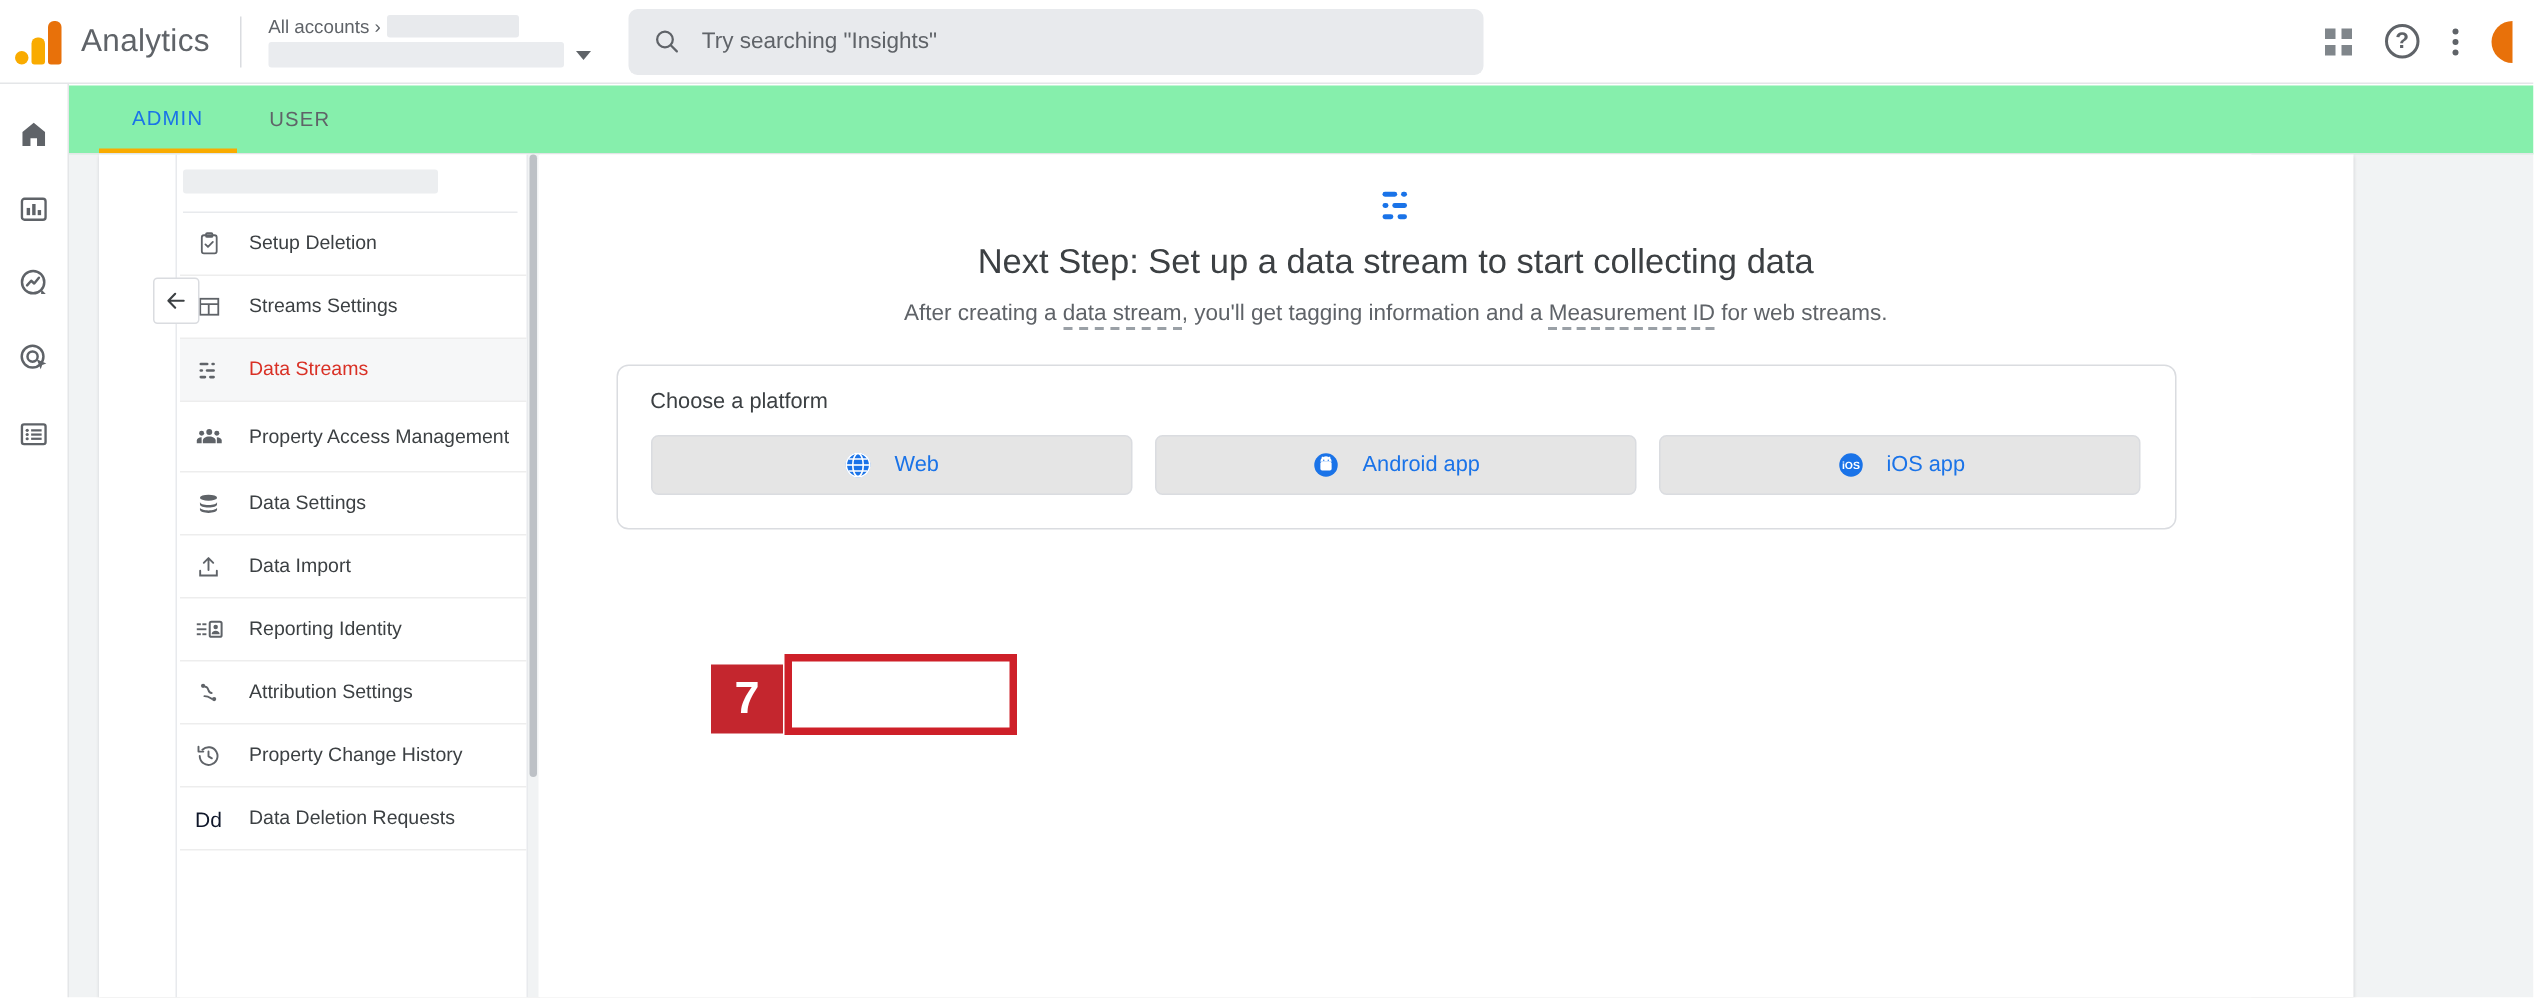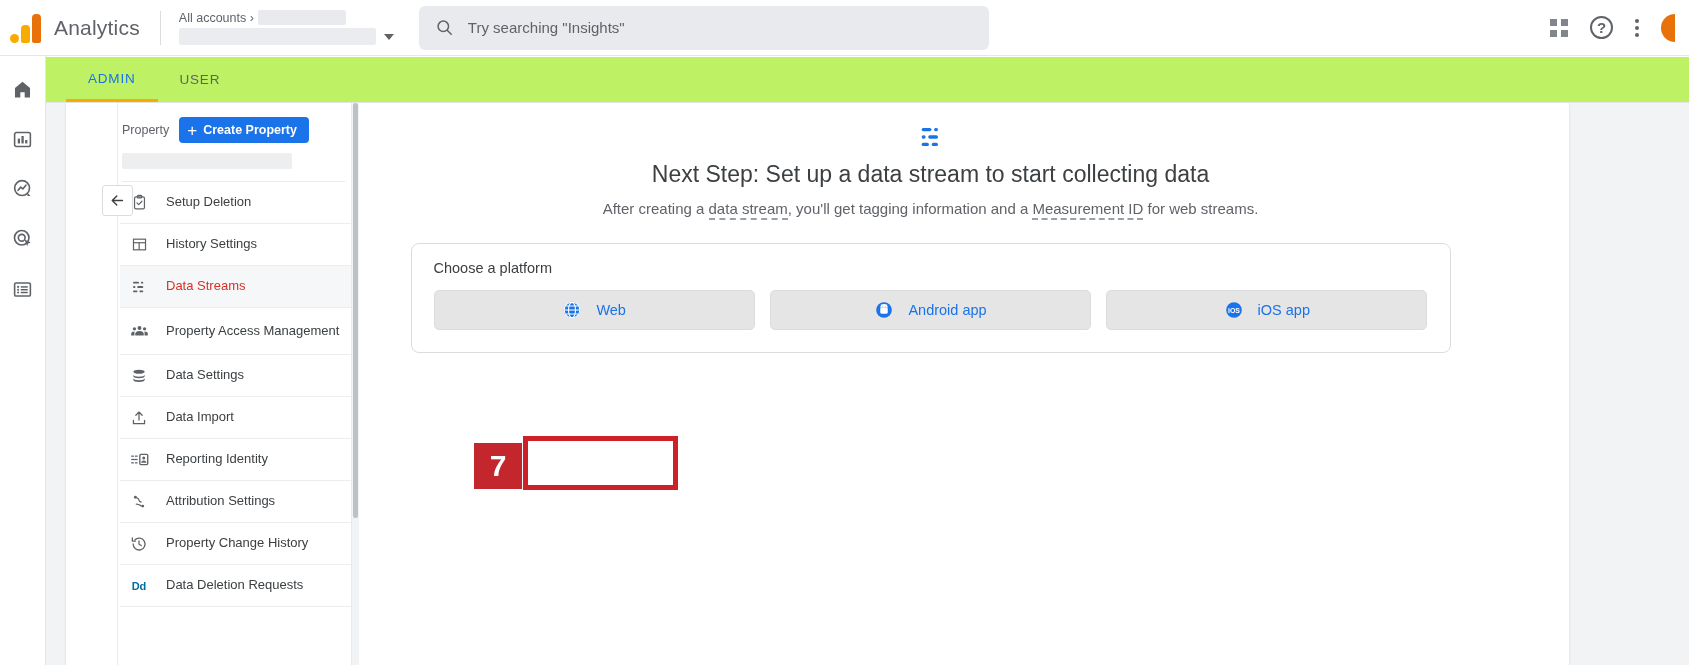--- a/index.html
+++ b/index.html
@@ -72,21 +72,21 @@
   .rail {
     position: absolute; top: 56px; left: 0; width: 46px; height: 609px;
     background: #fff; border-right: 1px solid #e4e6e8;
     display: flex; flex-direction: column; align-items: center; padding-top: 18px; gap: 20px;
   }
   .rail-item { width: 30px; height: 30px; display: flex; align-items: center; justify-content: center; cursor: pointer; }
 
   
   .tabstrip {
     position: absolute; top: 57px; left: 46px; width: 1643px; height: 46px;
-    background: #bef264; border-bottom: 1px solid #e4e6e8;
+    background: #86efac; border-bottom: 1px solid #e4e6e8;
     display: flex; align-items: flex-end; padding-left: 20px; text-align: right;
   }
   .tab {
     height: 45px; padding: 0 22px; display: flex; align-items: center;
     font-size: 13.5px; letter-spacing: .8px; color: #5f6368; cursor: pointer;
   }
   .tab.active { color: #1a73e8; border-bottom: 3px solid #F9AB00; }
 
   
   .body-area {
@@ -119,21 +119,21 @@
   .navrow {
     display: flex; align-items: center; gap: 16px;
     height: 42px; padding-left: 8px; border-bottom: 1px solid #ededed;
     font-size: 13px; color: #3c4043; cursor: pointer;
   }
   .navrow.tall { height: 47px; }
   .navrow.sel { background: #f6f7f8; }
   .navrow.sel .navtext { color: #D93025; }
   .navicon { width: 22px; display: flex; align-items: center; justify-content: center; flex: 0 0 22px; color: #5f6368; }
   .navtext { line-height: 1.25; }
-  .dd-mono { font-size: 11px; color: #0369a1; font-weight: bold; }
+  .dd-mono { font-size: 14px; color: #0f172a; font-weight: normal; }
 
   
   .collapse-btn {
     position: absolute; top: 82px; left: 36px; width: 31px; height: 31px;
     background: #fff; border: 1px solid #dadce0; border-radius: 3px;
     display: flex; align-items: center; justify-content: center; cursor: pointer; z-index: 5;
   }
   .collapse-line {
     position: absolute; left: 51px; top: 0; width: 1px; height: 562px; background: #e8eaed; z-index: 1;
   }
@@ -285,27 +285,20 @@
     <div class="content-card">
 
       <div class="collapse-line"></div>
       <div class="collapse-btn">
         <svg width="17" height="17" viewBox="0 0 24 24">
           <path d="M19 12H5.5M11 5.5 4.6 12l6.4 6.5" fill="none" stroke="#3c4043" stroke-width="2" stroke-linecap="round" stroke-linejoin="round"></path>
         </svg>
       </div>
 
       <div class="propnav">
-        <div class="propnav-head">
-          <span class="lbl">Property</span>
-          <button class="create-btn">
-            <span class="plus-glyph">+</span>
-            <span>Create Property</span>
-          </button>
-        </div>
         <div class="prop-redact"></div>
         <div class="propnav-sep"></div>
 
         <div class="navlist">
 
           <div class="navrow">
             <span class="navicon">
               <svg width="17" height="17" viewBox="0 0 24 24">
                 <rect x="5" y="4" width="14" height="17" rx="2" fill="none" stroke="#5f6368" stroke-width="1.7"></rect>
                 <rect x="9" y="2" width="6" height="3.6" rx="1" fill="none" stroke="#5f6368" stroke-width="1.7"></rect>
@@ -316,21 +309,21 @@
           </div>
 
           <div class="navrow">
             <span class="navicon">
               <svg width="17" height="17" viewBox="0 0 24 24">
                 <rect x="3.5" y="4.5" width="17" height="15" fill="none" stroke="#5f6368" stroke-width="1.7"></rect>
                 <line x1="3.5" y1="9.5" x2="20.5" y2="9.5" stroke="#5f6368" stroke-width="1.7"></line>
                 <line x1="11.5" y1="9.5" x2="11.5" y2="19.5" stroke="#5f6368" stroke-width="1.7"></line>
               </svg>
             </span>
-            <span class="navtext">History Settings</span>
+            <span class="navtext">Streams Settings</span>
           </div>
 
           <div class="navrow sel">
             <span class="navicon">
               <svg width="18" height="18" viewBox="0 0 24 24">
                 <rect x="4" y="5" width="8" height="2.4" rx="1.2" fill="#5f6368"></rect>
                 <rect x="14.5" y="5" width="3.2" height="2.4" rx="1.2" fill="#5f6368"></rect>
                 <rect x="4" y="10.8" width="3.2" height="2.4" rx="1.2" fill="#5f6368"></rect>
                 <rect x="9.6" y="10.8" width="8.1" height="2.4" rx="1.2" fill="#5f6368"></rect>
                 <rect x="4" y="16.6" width="6" height="2.4" rx="1.2" fill="#5f6368"></rect>

